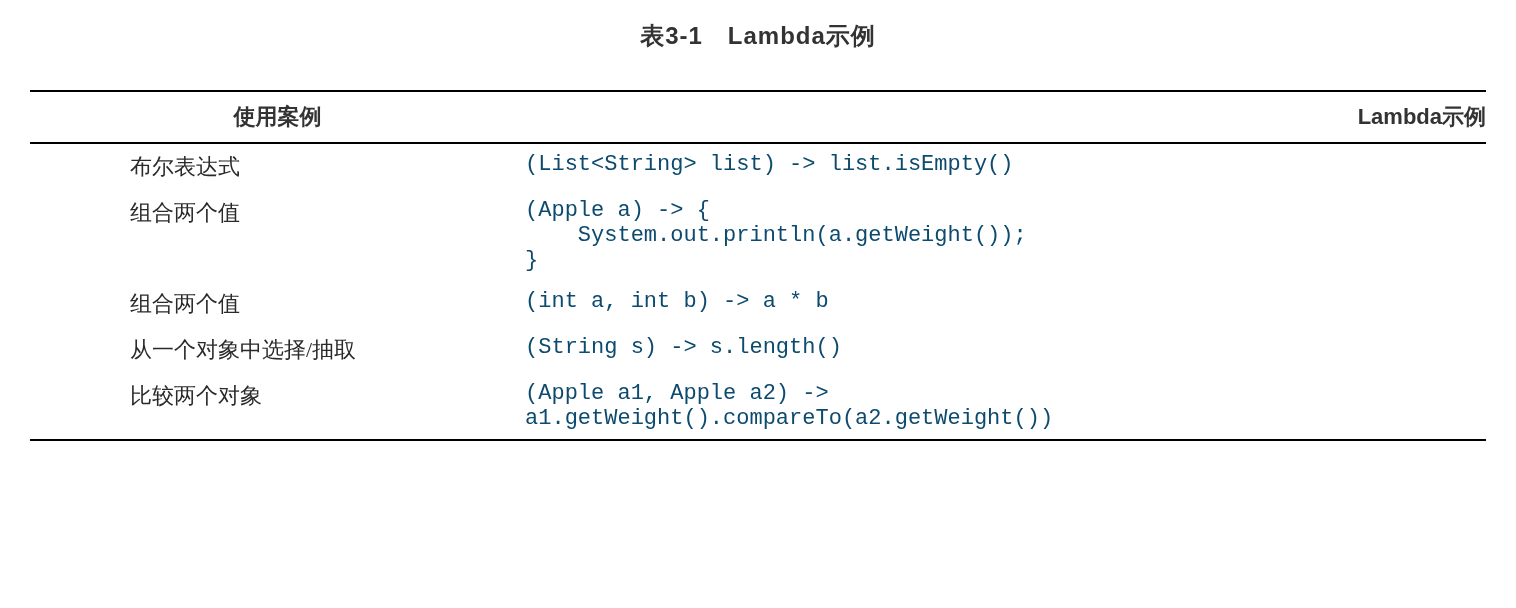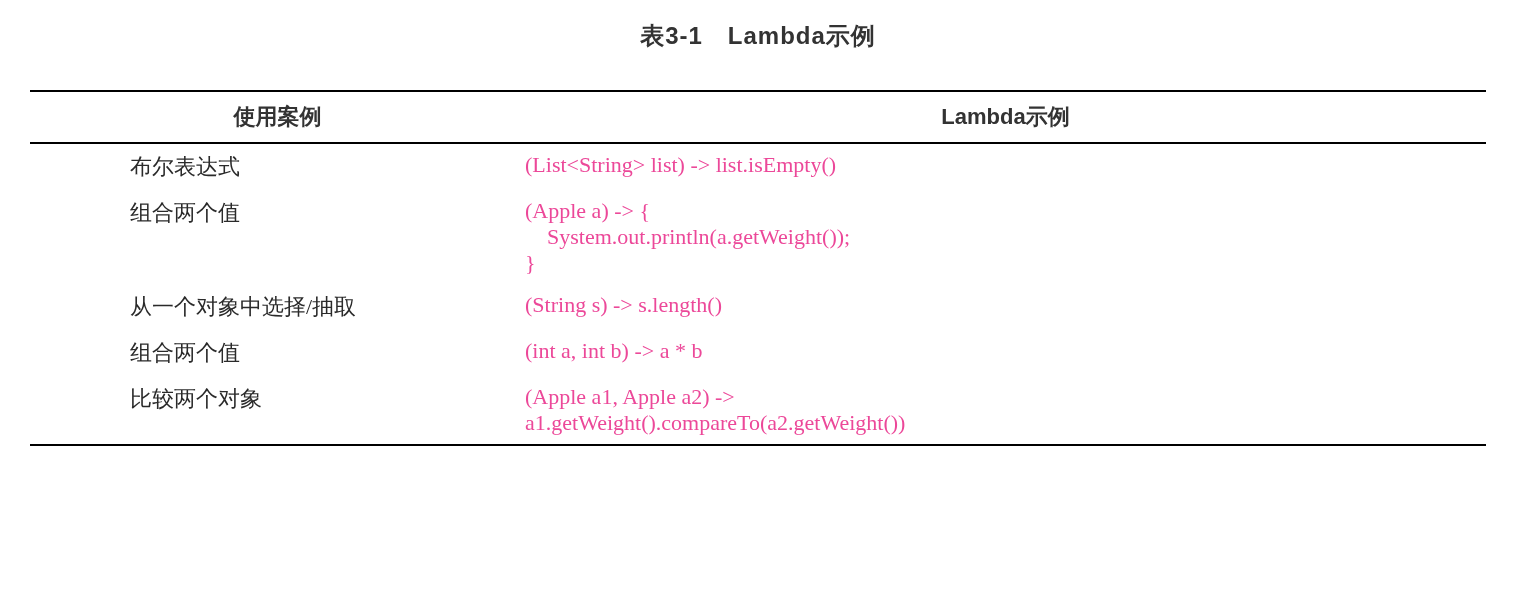--- a/index.html
+++ b/index.html
@@ -35,37 +35,38 @@
       font-weight: bold;
       color: #333;
       padding: 10px 0;
       text-align: center;
     }
     th.col-usecase {
       width: 34%;
     }
     th.col-example {
       width: 66%;
+      text-align: right;
     }
     tbody tr:last-child td {
       border-bottom: 2px solid #000;
     }
     td {
       vertical-align: top;
       padding: 8px 0;
     }
     td.usecase {
       font-family: "SimSun", serif;
       color: #2a2a2a;
       padding-left: 100px;
       white-space: nowrap;
     }
     td.example {
-      font-family: Liberation Serif, serif;
-      color: #ec4899;
+      font-family: Liberation Mono, monospace;
+      color: #0c4a6e;
       white-space: pre;
       padding-right: 40px;
     }
   </style>
 </head>
 <body>
 
 <div class="caption">表3-1　Lambda示例</div>
 
 <table>
@@ -80,26 +81,26 @@
         <td class="usecase">布尔表达式</td>
         <td class="example">(List&lt;String&gt; list) -&gt; list.isEmpty()</td>
       </tr>
       <tr>
         <td class="usecase">组合两个值</td>
         <td class="example">(Apple a) -&gt; {
     System.out.println(a.getWeight());
 }</td>
       </tr>
       <tr>
+        <td class="usecase">组合两个值</td>
+        <td class="example">(int a, int b) -&gt; a * b</td>
+      </tr>
+      <tr>
         <td class="usecase">从一个对象中选择/抽取</td>
         <td class="example">(String s) -&gt; s.length()</td>
-      </tr>
-      <tr>
-        <td class="usecase">组合两个值</td>
-        <td class="example">(int a, int b) -&gt; a * b</td>
       </tr>
       <tr>
         <td class="usecase">比较两个对象</td>
         <td class="example">(Apple a1, Apple a2) -&gt;
 a1.getWeight().compareTo(a2.getWeight())</td>
       </tr>
     </tbody>
 </table>
 
 </body></html>

